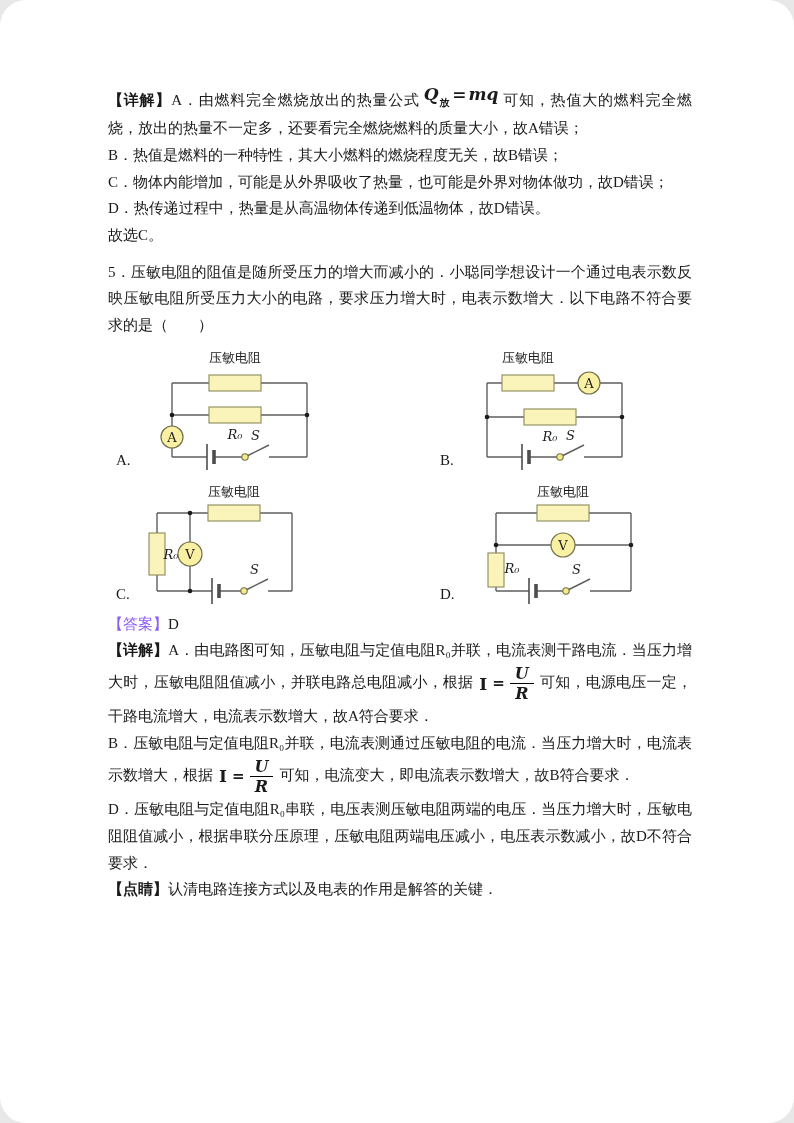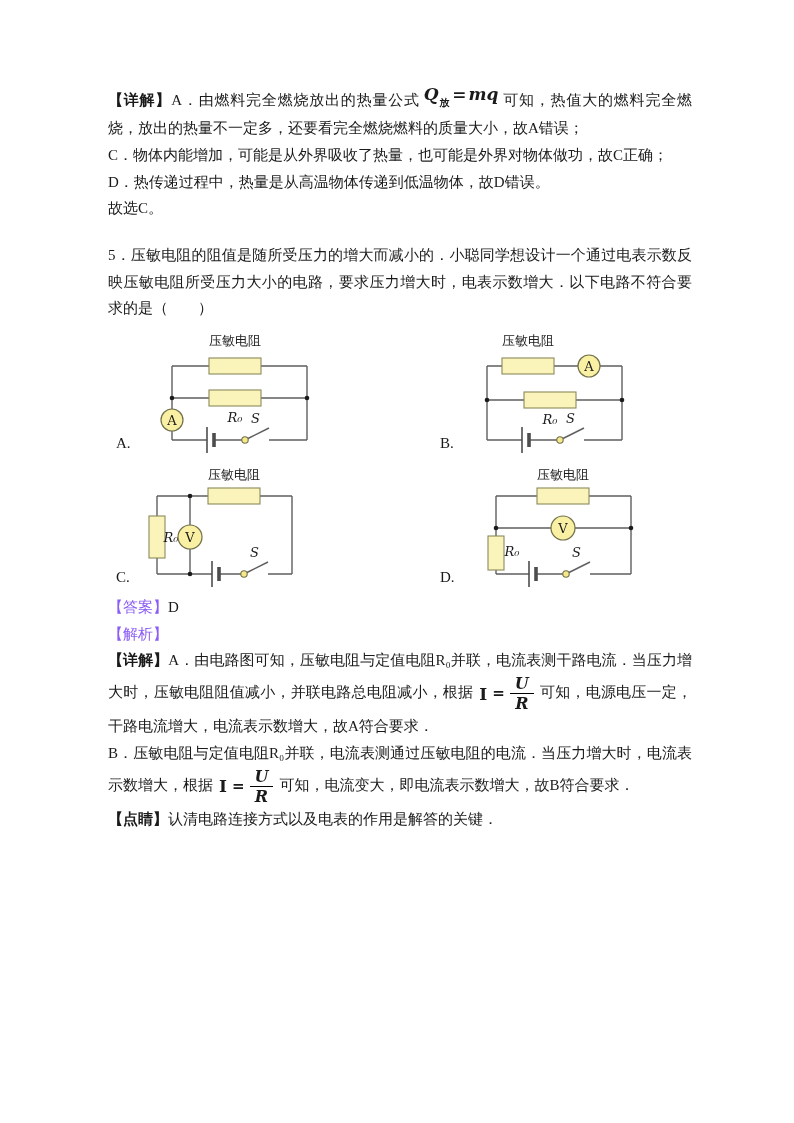--- a/index.html
+++ b/index.html
@@ -1,22 +1,22 @@
 <!DOCTYPE html>
 <html><head>
 <meta charset="utf-8">
 <style>
   html,body{margin:0;padding:0;background:#e8e8e8;}
   .page{
     width:794px;height:1123px;box-sizing:border-box;background:#ffffff;
     margin:0 auto;padding:84px 102px 40px 108px;overflow:hidden;
-    color:#1a1a1a;font-family:"Liberation Serif", serif;font-size:15px;
+    color:#1a1a1a;font-family:"Liberation Serif", serif;font-size:15px;border-radius:26px;
   }
   .para{margin:0;line-height:1.78;text-align:justify;}
-  .para.sp-before{margin-top:20px;}
+  .para.sp-before{margin-top:10px;}
   .lbl-black{font-weight:bold;}
   .lbl-blue{color:#8b5cf6;}
   
   .heat{font-family:"DejaVu Serif", serif;font-weight:bold;font-style:italic;
         font-size:17px;position:relative;top:-5px;margin:0 4px;white-space:nowrap;}
   .heat sub{font-size:10px;font-style:normal;position:relative;top:2px;}
   .heat .eq{font-style:normal;margin:0 2px;}
   
   .ohm{display:inline-flex;align-items:center;vertical-align:middle;
        font-family:"DejaVu Serif", serif;font-weight:bold;margin:0 6px;}
@@ -47,21 +47,22 @@
   .ckt .ital{font-size:13px;font-style:italic;font-family:"DejaVu Serif", serif;}
 </style>
 </head>
 <body>
 
 <div class="page">
 
   <p class="para">
     <span class="lbl-black">【详解】</span><span>A．由燃料完全燃烧放出的热量公式</span><span class="heat"><span>Q</span><sub>放</sub><span class="eq">=</span><span>mq</span></span><span>可知，热值大的燃料完全燃烧，放出的热量不一定多，还要看完全燃烧燃料的质量大小，故A错误；</span>
   </p>
-  <p class="para">C．物体内能增加，可能是从外界吸收了热量，也可能是外界对物体做功，故C正确；</p>
+  <p class="para">B．热值是燃料的一种特性，其大小燃料的燃烧程度无关，故B错误；</p>
+  <p class="para">C．物体内能增加，可能是从外界吸收了热量，也可能是外界对物体做功，故D错误；</p>
   <p class="para">D．热传递过程中，热量是从高温物体传递到低温物体，故D错误。</p>
   <p class="para">故选C。</p>
 
   <p class="para sp-before">5．压敏电阻的阻值是随所受压力的增大而减小的．小聪同学想设计一个通过电表示数反映压敏电阻所受压力大小的电路，要求压力增大时，电表示数增大．以下电路不符合要求的是（　　）</p>
 
   <div class="circuit-grid">
     <div class="crow">
 
       <div class="ccell left">
         <span class="letter">A.</span>
@@ -144,23 +145,20 @@
           <path class="wire" d="M98,106.5 L119,96"></path>
           <text class="ital" x="101" y="91">S</text>
         </svg>
       </div>
     </div>
   </div>
 
   <p class="para">
     <span class="lbl-blue">【答案】</span><span>D</span>
   </p>
-  <p class="para">
-    <span class="lbl-blue">【解析】</span>
-  </p>
 
   <p class="para">
     <span class="lbl-black">【详解】</span><span>A．由电路图可知，压敏电阻与定值电阻R₀并联，电流表测干路电流．当压力增大时，压敏电阻阻值减小，并联电路总电阻减小，根据</span><span class="ohm">
         <span class="lhs">I</span>
         <span class="eq">=</span>
         <span class="frac">
           <span class="num">U</span>
           <span class="den">R</span>
         </span>
       </span><span>可知，电源电压一定，干路电流增大，电流表示数增大，故A符合要求．</span>
@@ -168,18 +166,19 @@
   <p class="para">
     <span>B．压敏电阻与定值电阻R₀并联，电流表测通过压敏电阻的电流．当压力增大时，电流表示数增大，根据</span><span class="ohm">
         <span class="lhs">I</span>
         <span class="eq">=</span>
         <span class="frac">
           <span class="num">U</span>
           <span class="den">R</span>
         </span>
       </span><span>可知，电流变大，即电流表示数增大，故B符合要求．</span>
   </p>
+  <p class="para">D．压敏电阻与定值电阻R₀串联，电压表测压敏电阻两端的电压．当压力增大时，压敏电阻阻值减小，根据串联分压原理，压敏电阻两端电压减小，电压表示数减小，故D不符合要求．</p>
 
   <p class="para">
     <span class="lbl-black">【点睛】</span><span>认清电路连接方式以及电表的作用是解答的关键．</span>
   </p>
 
 </div>
 
 </body></html>

